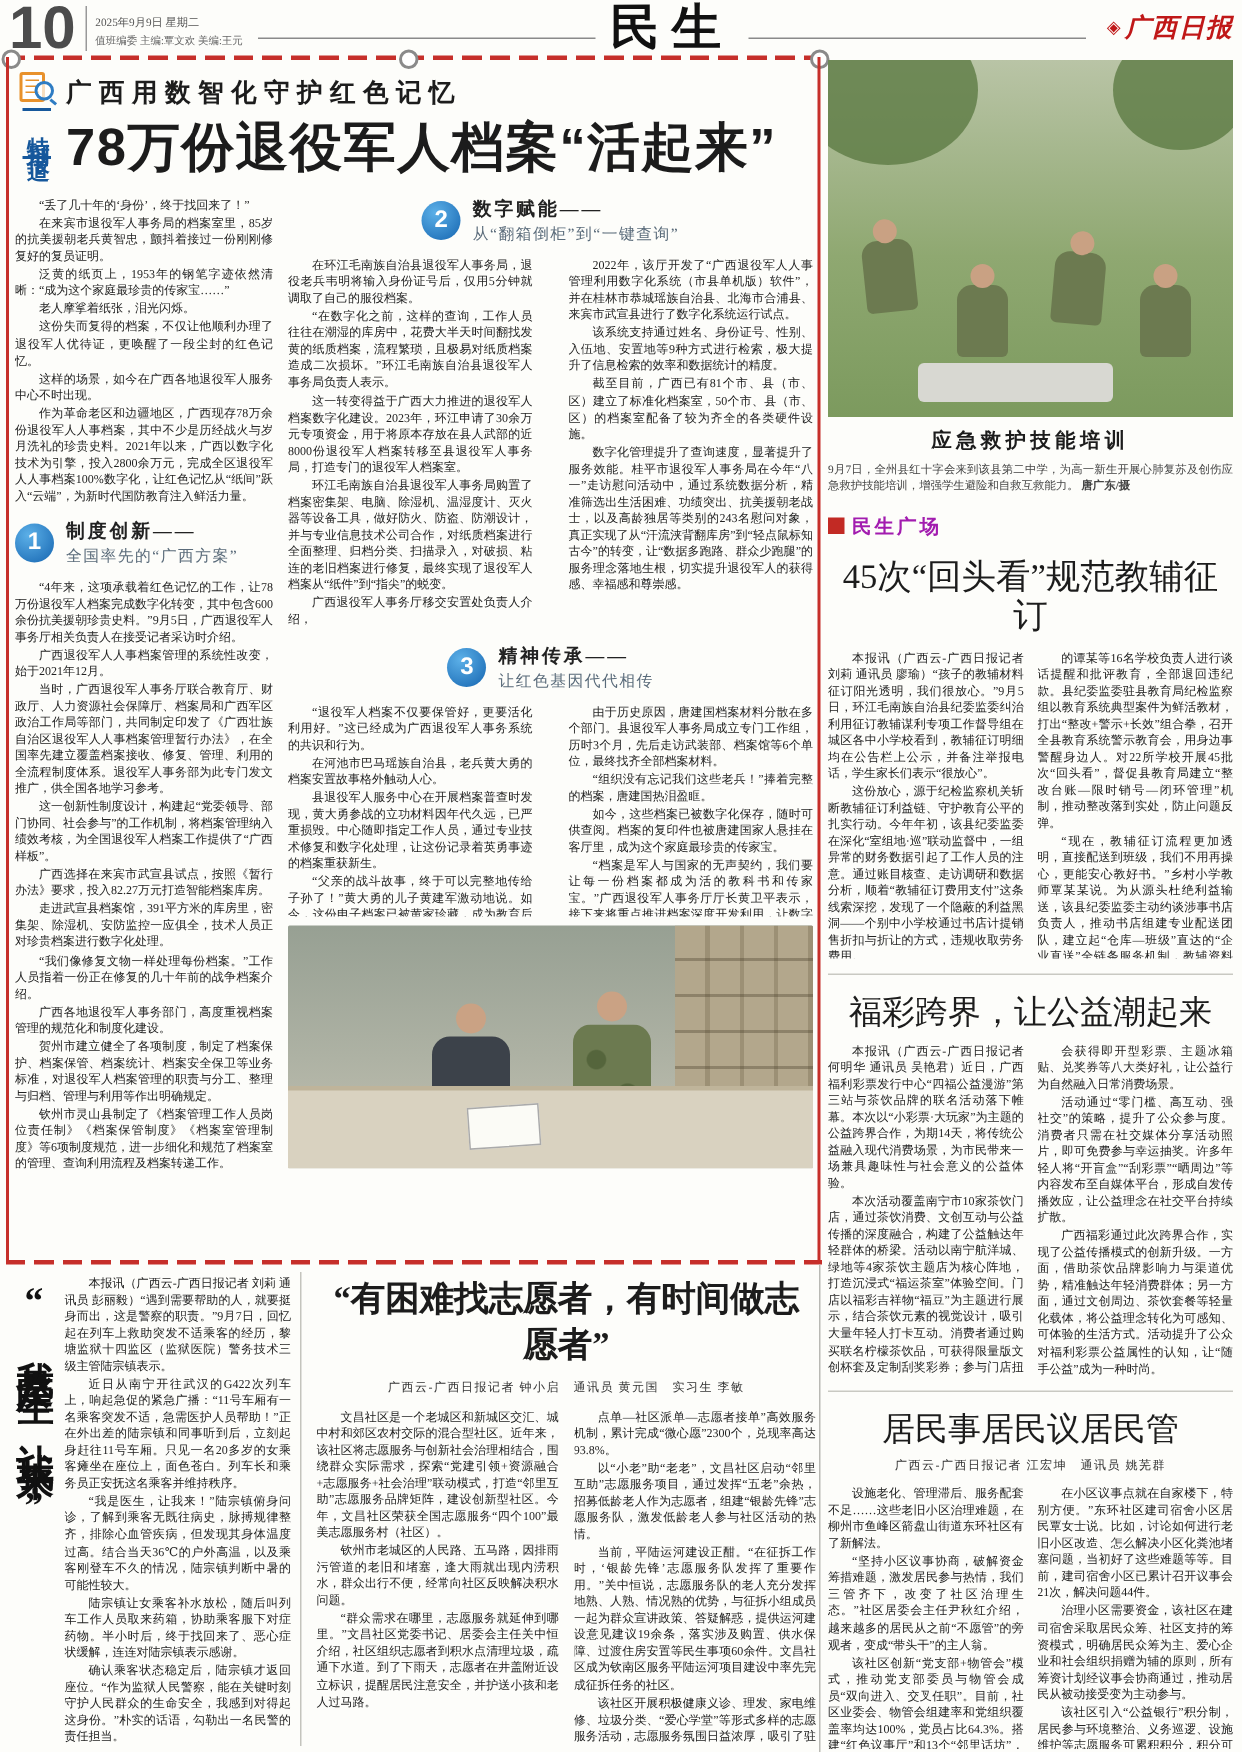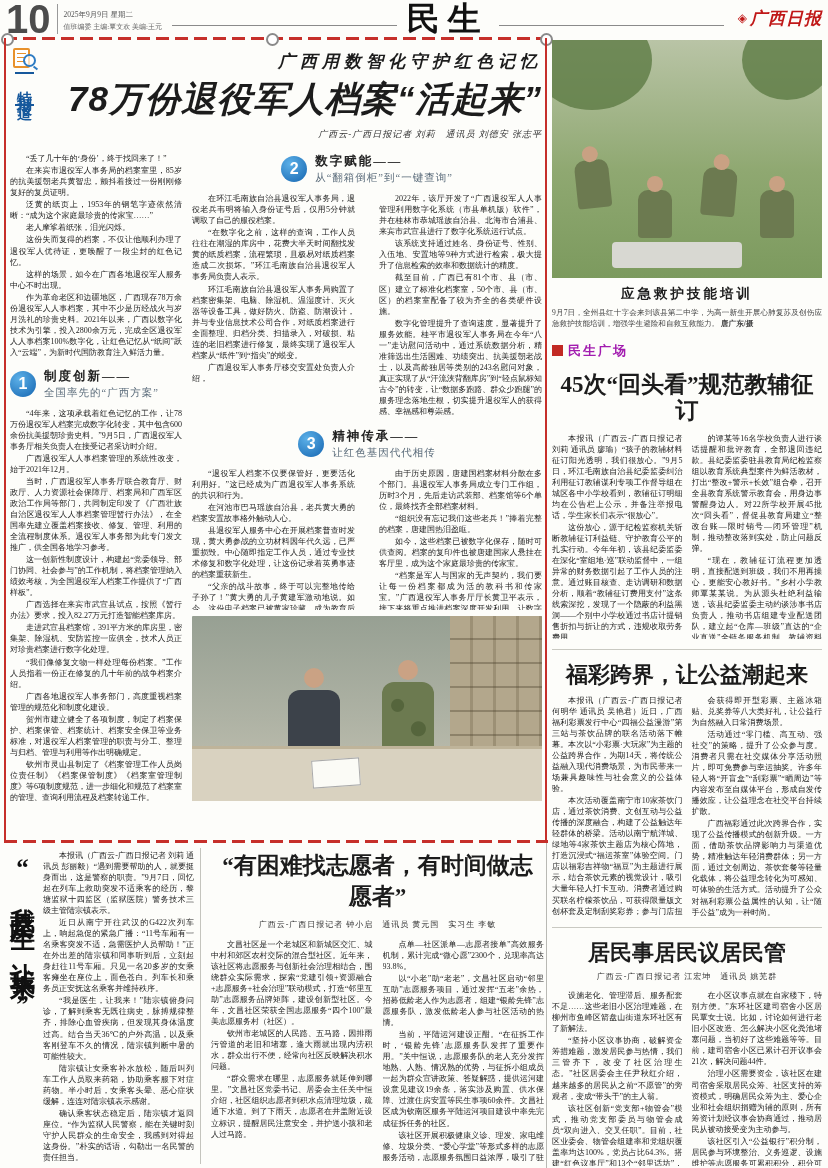--- a/index.html
+++ b/index.html
@@ -41,21 +41,21 @@
   .tag-icon .doc{position:absolute;left:1px;top:2px;width:13px;height:16px;background:#fff;
       border:2px solid #e8912b;border-radius:2px;}
   .tag-icon .doc i{display:block;height:1px;background:#e8912b;margin:3px 2px 0 2px;}
   .tag-icon .lens{position:absolute;right:0;bottom:1px;width:9px;height:9px;border:2px solid #2e7cc3;
       border-radius:50%;background:rgba(255,255,255,.7);}
   .tag-icon .lens-handle{position:absolute;right:-2px;bottom:-1px;width:5px;height:2px;
       background:#2e7cc3;transform:rotate(40deg);}
   .tag-text{writing-mode:vertical-rl;text-orientation:upright;font-size:15px;font-weight:bold;
       color:#16589c;letter-spacing:5px;font-family:"Liberation Sans",sans-serif;
       border-top:2px solid #16589c;border-bottom:2px solid #16589c;padding:5px 0;}
-  .article-head{margin-left:34px;text-align:right;font-style:italic;}
+  .article-head{margin-left:34px;text-align:left;}
   .kicker{font-size:17px;font-weight:bold;letter-spacing:5px;margin-top:6px;}
   .headline-main{font-size:35px;font-weight:900;letter-spacing:1px;line-height:1.15;
       font-family:"Liberation Sans","DejaVu Sans",sans-serif;margin-top:6px;}
   .byline-main{font-size:9px;color:#333;margin-top:9px;letter-spacing:1px;}
   .article-body{margin-left:0px;margin-top:12px;display:flex;gap:10px;height:648px;overflow:hidden;}
   .col1{width:172px;overflow:hidden;}
   .col23{flex:1;display:flex;flex-direction:column;overflow:hidden;}
   .two-col{display:flex;gap:24px;}
   .tcol{flex:1;overflow:hidden;}
   .para{margin:0 0 1px 0;text-indent:2em;text-align:justify;font-size:8px;line-height:1.38;color:#222;}
@@ -113,21 +113,21 @@
   .tr4{left:208px;top:150px;}
   .mat{position:absolute;left:60px;bottom:10px;width:130px;height:26px;background:#d8d8d2;
       border-radius:4px;}
   .rail-cap-title{font-size:13.5px;font-weight:bold;text-align:center;letter-spacing:3px;
       margin-top:7px;font-family:"Liberation Sans",sans-serif;}
   .rail-cap{font-size:7.6px;color:#444;line-height:1.5;margin-top:4px;text-align:justify;}
   .plaza{display:flex;align-items:center;gap:5px;margin-top:12px;}
   .plaza-sq{width:11px;height:11px;background:#c22a24;}
   .plaza-label{font-size:13px;font-weight:bold;color:#a21caf;letter-spacing:2px;
       font-family:"Liberation Sans",sans-serif;}
-  .rail-headline{font-size:23px;font-weight:700;text-align:center;letter-spacing:0px;
+  .rail-headline{font-size:23px;font-weight:400;text-align:center;letter-spacing:0px;
       margin-top:12px;line-height:1.15;}
   .rail-headline.h2{font-size:22px;}
   .rail-byline{font-size:8px;color:#333;text-align:center;margin-top:6px;letter-spacing:1px;}
   .rail-cols{display:flex;gap:9px;margin-top:8px;}
   .rail-col{flex:1;overflow:hidden;}
   .h-45{height:206px;}
   .h-fc{height:222px;}
   .h-jm{height:252px;}
   .rail-sep{height:1px;background:#c9c9c2;margin:10px 0 2px 0;}
 
@@ -184,21 +184,20 @@
           </div>
         <div class="lens"></div>
           <div class="lens-handle"></div>
       </div>
       <div class="tag-text">特别报道</div>
     </div>
 
     <div class="article-head">
       <div class="kicker">广西用数智化守护红色记忆</div>
       <div class="headline-main">78万份退役军人档案“活起来”</div>
-      <div class="byline-main">广西云-广西日报记者 刘莉　通讯员 刘德安 张志平</div>
     </div>
 
     <div class="article-body">
 
       <div class="col1">
         <div>
             <p class="para">“丢了几十年的‘身份’，终于找回来了！”</p>
             <p class="para">在来宾市退役军人事务局的档案室里，85岁的抗美援朝老兵黄智忠，颤抖着接过一份刚刚修复好的复员证明。</p>
             <p class="para">泛黄的纸页上，1953年的钢笔字迹依然清晰：“成为这个家庭最珍贵的传家宝……”</p>
             <p class="para">老人摩挲着纸张，泪光闪烁。</p>
@@ -233,20 +232,21 @@
           <div class="sec-num">2</div>
           <div class="sec-titles">
             <div class="sec-title">数字赋能——</div>
             <div class="sec-sub">从“翻箱倒柜”到“一键查询”</div>
           </div>
         </div>
         <div class="two-col row-a">
           <div class="tcol">
               <p class="para">在环江毛南族自治县退役军人事务局，退役老兵韦明将输入身份证号后，仅用5分钟就调取了自己的服役档案。</p>
               <p class="para">“在数字化之前，这样的查询，工作人员往往在潮湿的库房中，花费大半天时间翻找发黄的纸质档案，流程繁琐，且极易对纸质档案造成二次损坏。”环江毛南族自治县退役军人事务局负责人表示。</p>
+              <p class="para">这一转变得益于广西大力推进的退役军人档案数字化建设。2023年，环江申请了30余万元专项资金，用于将原本存放在县人武部的近8000份退役军人档案转移至县退役军人事务局，打造专门的退役军人档案室。</p>
               <p class="para">环江毛南族自治县退役军人事务局购置了档案密集架、电脑、除湿机、温湿度计、灭火器等设备工具，做好防火、防盗、防潮设计，并与专业信息技术公司合作，对纸质档案进行全面整理、归档分类、扫描录入，对破损、粘连的老旧档案进行修复，最终实现了退役军人档案从“纸件”到“指尖”的蜕变。</p>
               <p class="para">广西退役军人事务厅移交安置处负责人介绍，</p>
             </div>
           <div class="tcol">
               <p class="para">2022年，该厅开发了“广西退役军人人事管理利用数字化系统（市县单机版）软件”，并在桂林市恭城瑶族自治县、北海市合浦县、来宾市武宣县进行了数字化系统运行试点。</p>
               <p class="para">该系统支持通过姓名、身份证号、性别、入伍地、安置地等9种方式进行检索，极大提升了信息检索的效率和数据统计的精度。</p>
               <p class="para">截至目前，广西已有81个市、县（市、区）建立了标准化档案室，50个市、县（市、区）的档案室配备了较为齐全的各类硬件设施。</p>
               <p class="para">数字化管理提升了查询速度，显著提升了服务效能。桂平市退役军人事务局在今年“八一”走访慰问活动中，通过系统数据分析，精准筛选出生活困难、功绩突出、抗美援朝老战士，以及高龄独居等类别的243名慰问对象，真正实现了从“汗流浃背翻库房”到“轻点鼠标知古今”的转变，让“数据多跑路、群众少跑腿”的服务理念落地生根，切实提升退役军人的获得感、幸福感和尊崇感。</p>
             </div>
         </div>
@@ -358,21 +358,21 @@
   </div>
 
   <div class="bottom-zone">
 
     <div class="bl-article">
       <div class="bl-headline">“我是医生，让我来！”</div>
       <div class="bl-body">
           <p class="para">本报讯（广西云-广西日报记者 刘莉 通讯员 彭丽毅）“遇到需要帮助的人，就要挺身而出，这是警察的职责。”9月7日，回忆起在列车上救助突发不适乘客的经历，黎塘监狱十四监区（监狱医院）警务技术三级主管陆宗镇表示。</p>
           <p class="para">近日从南宁开往武汉的G422次列车上，响起急促的紧急广播：“11号车厢有一名乘客突发不适，急需医护人员帮助！”正在外出差的陆宗镇和同事听到后，立刻起身赶往11号车厢。只见一名20多岁的女乘客瘫坐在座位上，面色苍白。列车长和乘务员正安抚这名乘客并维持秩序。</p>
           <p class="para">“我是医生，让我来！”陆宗镇俯身问诊，了解到乘客无既往病史，脉搏规律整齐，排除心血管疾病，但发现其身体温度过高。结合当天36℃的户外高温，以及乘客刚登车不久的情况，陆宗镇判断中暑的可能性较大。</p>
-          <p class="para">陆宗镇让女乘客补水放松，随后叫列车工作人员取来药箱，协助乘客服下对症药物。半小时后，女乘客头晕、恶心症状缓解，连连对陆宗镇表示感谢。</p>
+          <p class="para">陆宗镇让女乘客补水放松，随后叫列车工作人员取来药箱，协助乘客服下对症药物。半小时后，终于找回来了、恶心症状缓解，连连对陆宗镇表示感谢。</p>
           <p class="para">确认乘客状态稳定后，陆宗镇才返回座位。“作为监狱人民警察，能在关键时刻守护人民群众的生命安全，我感到对得起这身份。”朴实的话语，勾勒出一名民警的责任担当。</p>
         </div>
     </div>
 
     <div class="bm-article">
       <div class="bm-headline">“有困难找志愿者，有时间做志愿者”</div>
       <div class="bm-byline">广西云-广西日报记者 钟小启　通讯员 黄元国　实习生 李敏</div>
       <div class="bm-cols">
         <div class="tcol">
             <p class="para">文昌社区是一个老城区和新城区交汇、城中村和郊区农村交际的混合型社区。近年来，该社区将志愿服务与创新社会治理相结合，围绕群众实际需求，探索“党建引领+资源融合+志愿服务+社会治理”联动模式，打造“邻里互助”志愿服务品牌矩阵，建设创新型社区。今年，文昌社区荣获全国志愿服务“四个100”最美志愿服务村（社区）。</p>

